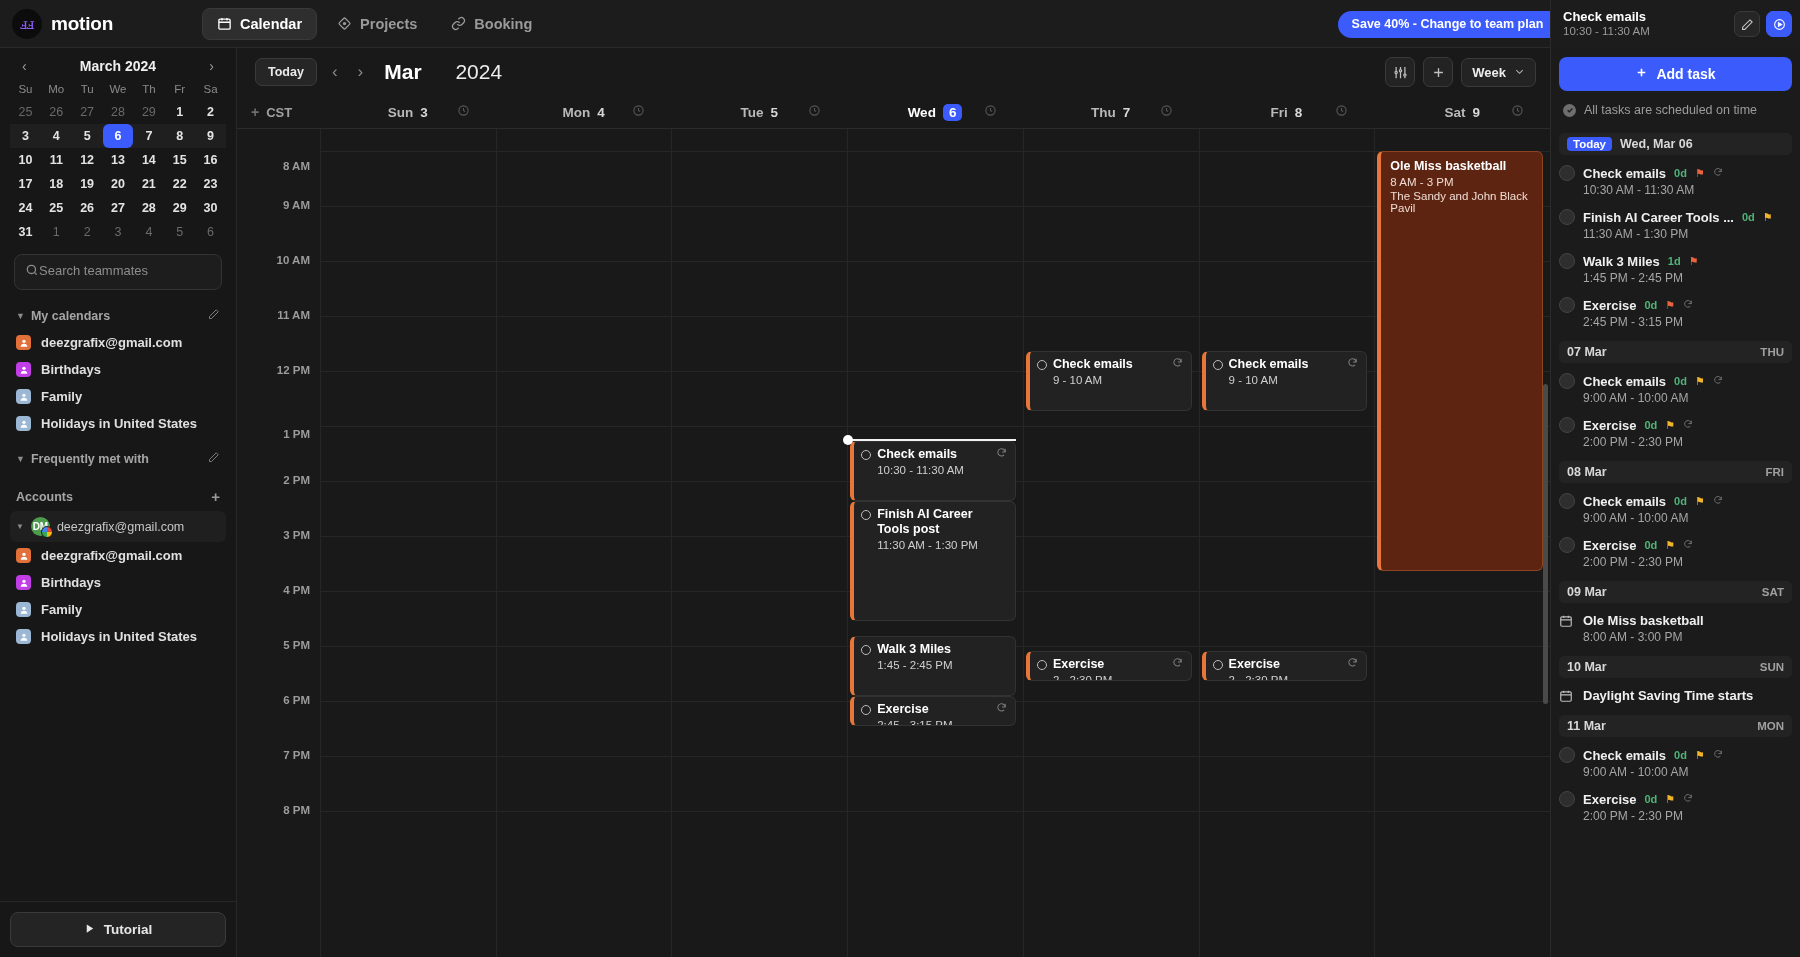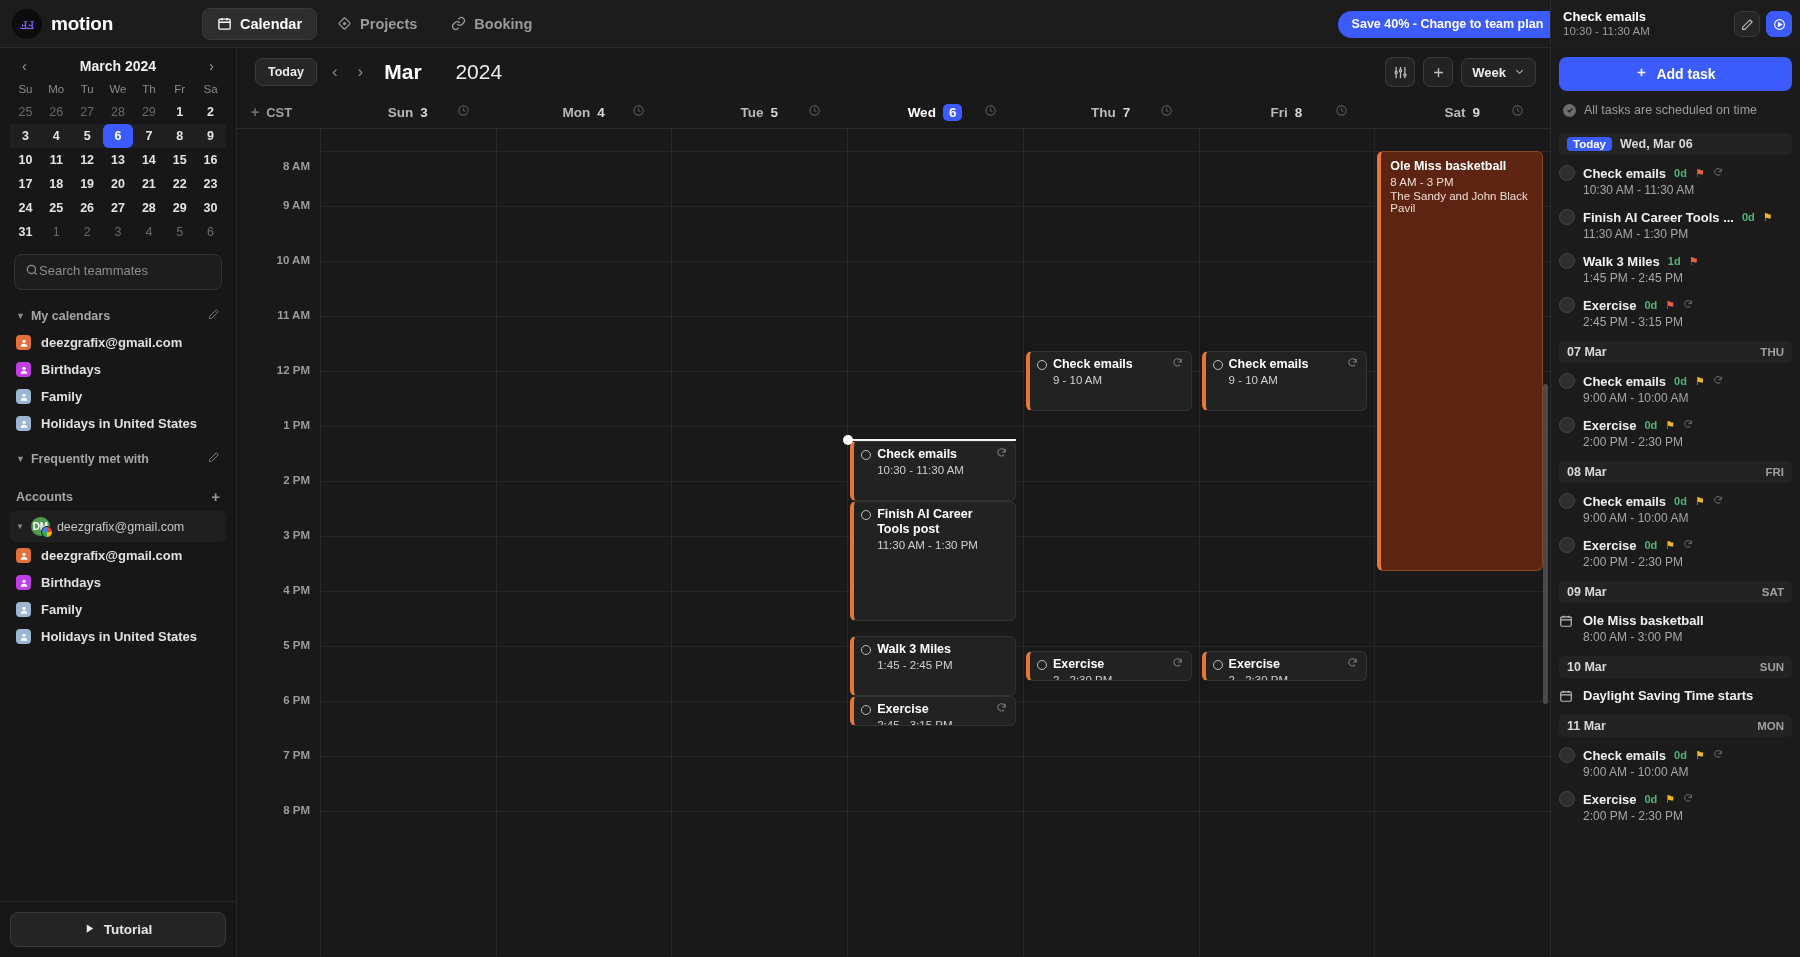--- a/index.html
+++ b/index.html
@@ -705,21 +705,21 @@
 
       <div class="grid-wrap">
         <div class="grid-scroll">
           <div class="grid" id="grid" style="margin-top:-8px">
             <div class="hours-col" id="hours-col">
                 <div class="hour-lbl" style="top: 34px; margin-top: 12px;">8 AM</div>
                 <div class="hour-lbl" style="top: 85px;">9 AM</div>
                 <div class="hour-lbl" style="top: 140px;">10 AM</div>
                 <div class="hour-lbl" style="top: 195px;">11 AM</div>
                 <div class="hour-lbl" style="top: 250px;">12 PM</div>
-                <div class="hour-lbl" style="top: 305px;">1 PM</div>
+                <div class="hour-lbl" style="top: 314px;">1 PM</div>
                 <div class="hour-lbl" style="top: 360px;">2 PM</div>
                 <div class="hour-lbl" style="top: 415px;">3 PM</div>
                 <div class="hour-lbl" style="top: 470px;">4 PM</div>
                 <div class="hour-lbl" style="top: 525px;">5 PM</div>
                 <div class="hour-lbl" style="top: 580px;">6 PM</div>
                 <div class="hour-lbl" style="top: 635px;">7 PM</div>
                 <div class="hour-lbl" style="top: 690px;">8 PM</div>
               </div>
             <div class="days-col" id="days-col">
                 <div class="daycolumn">

